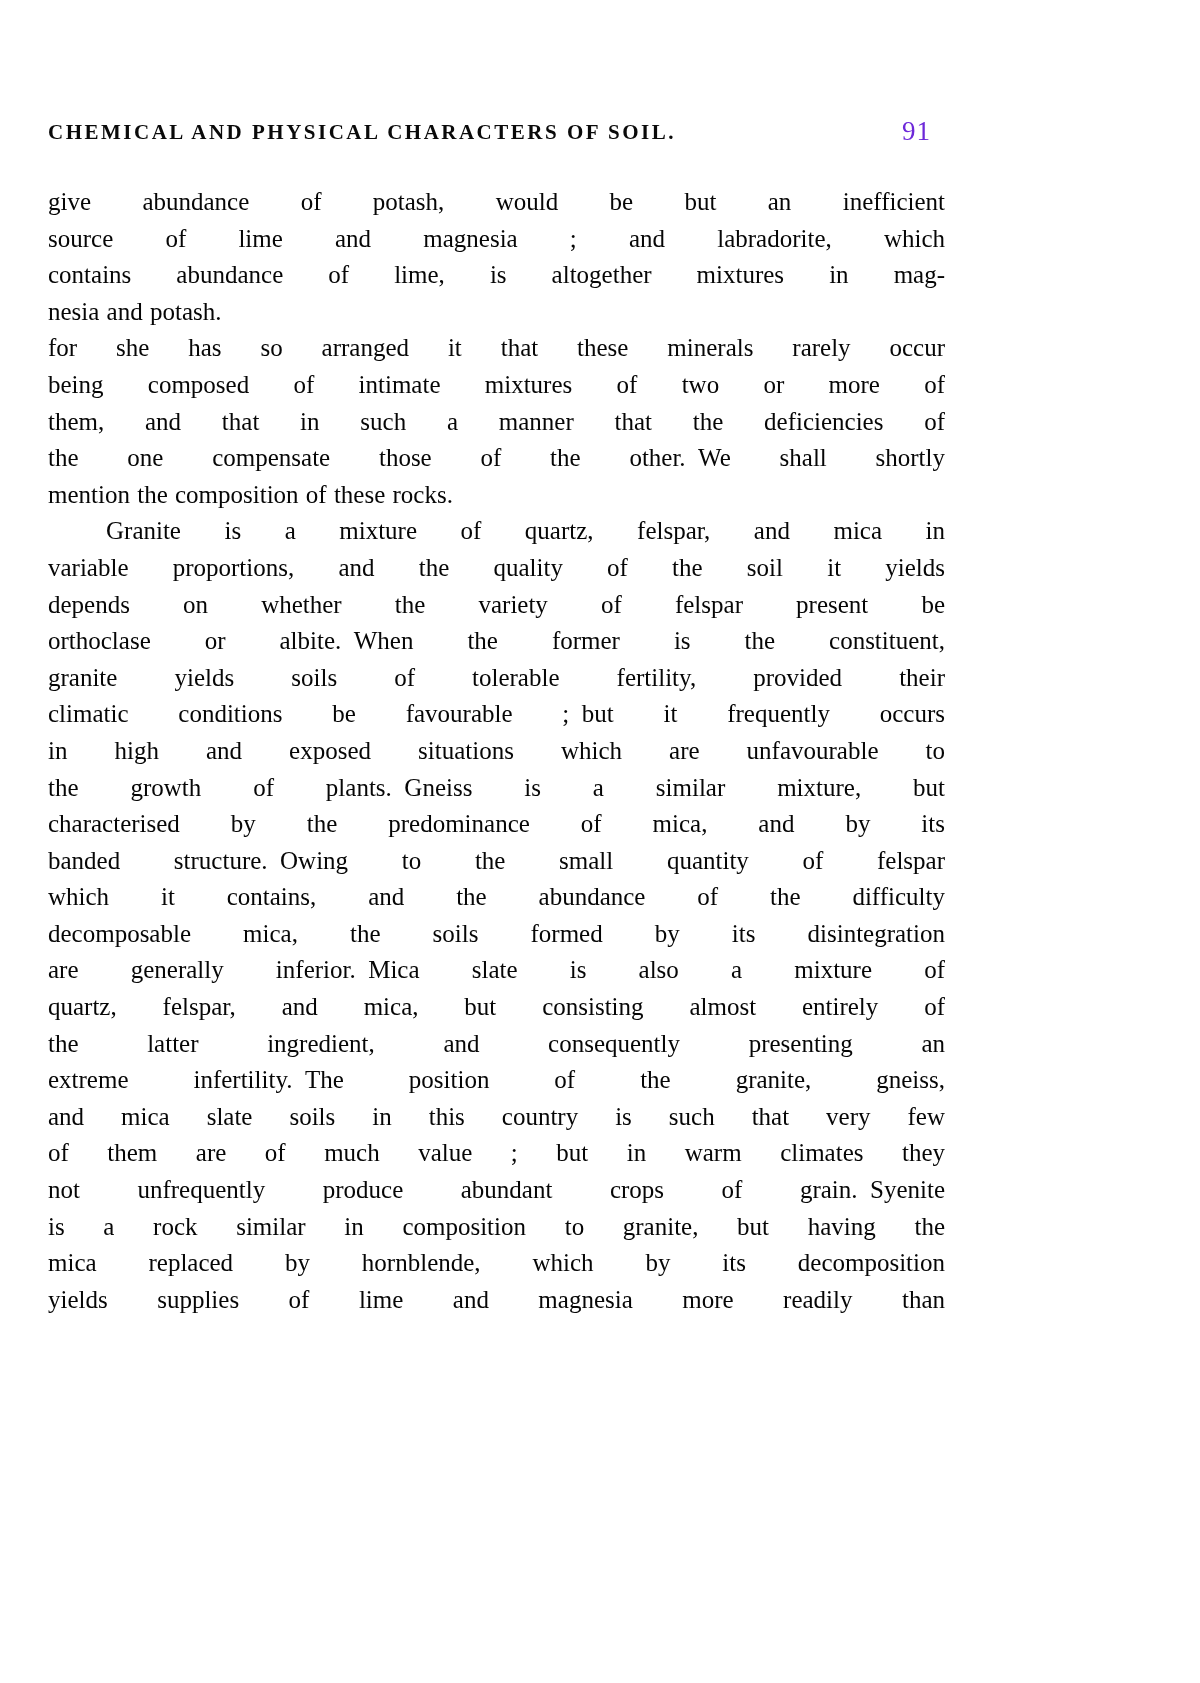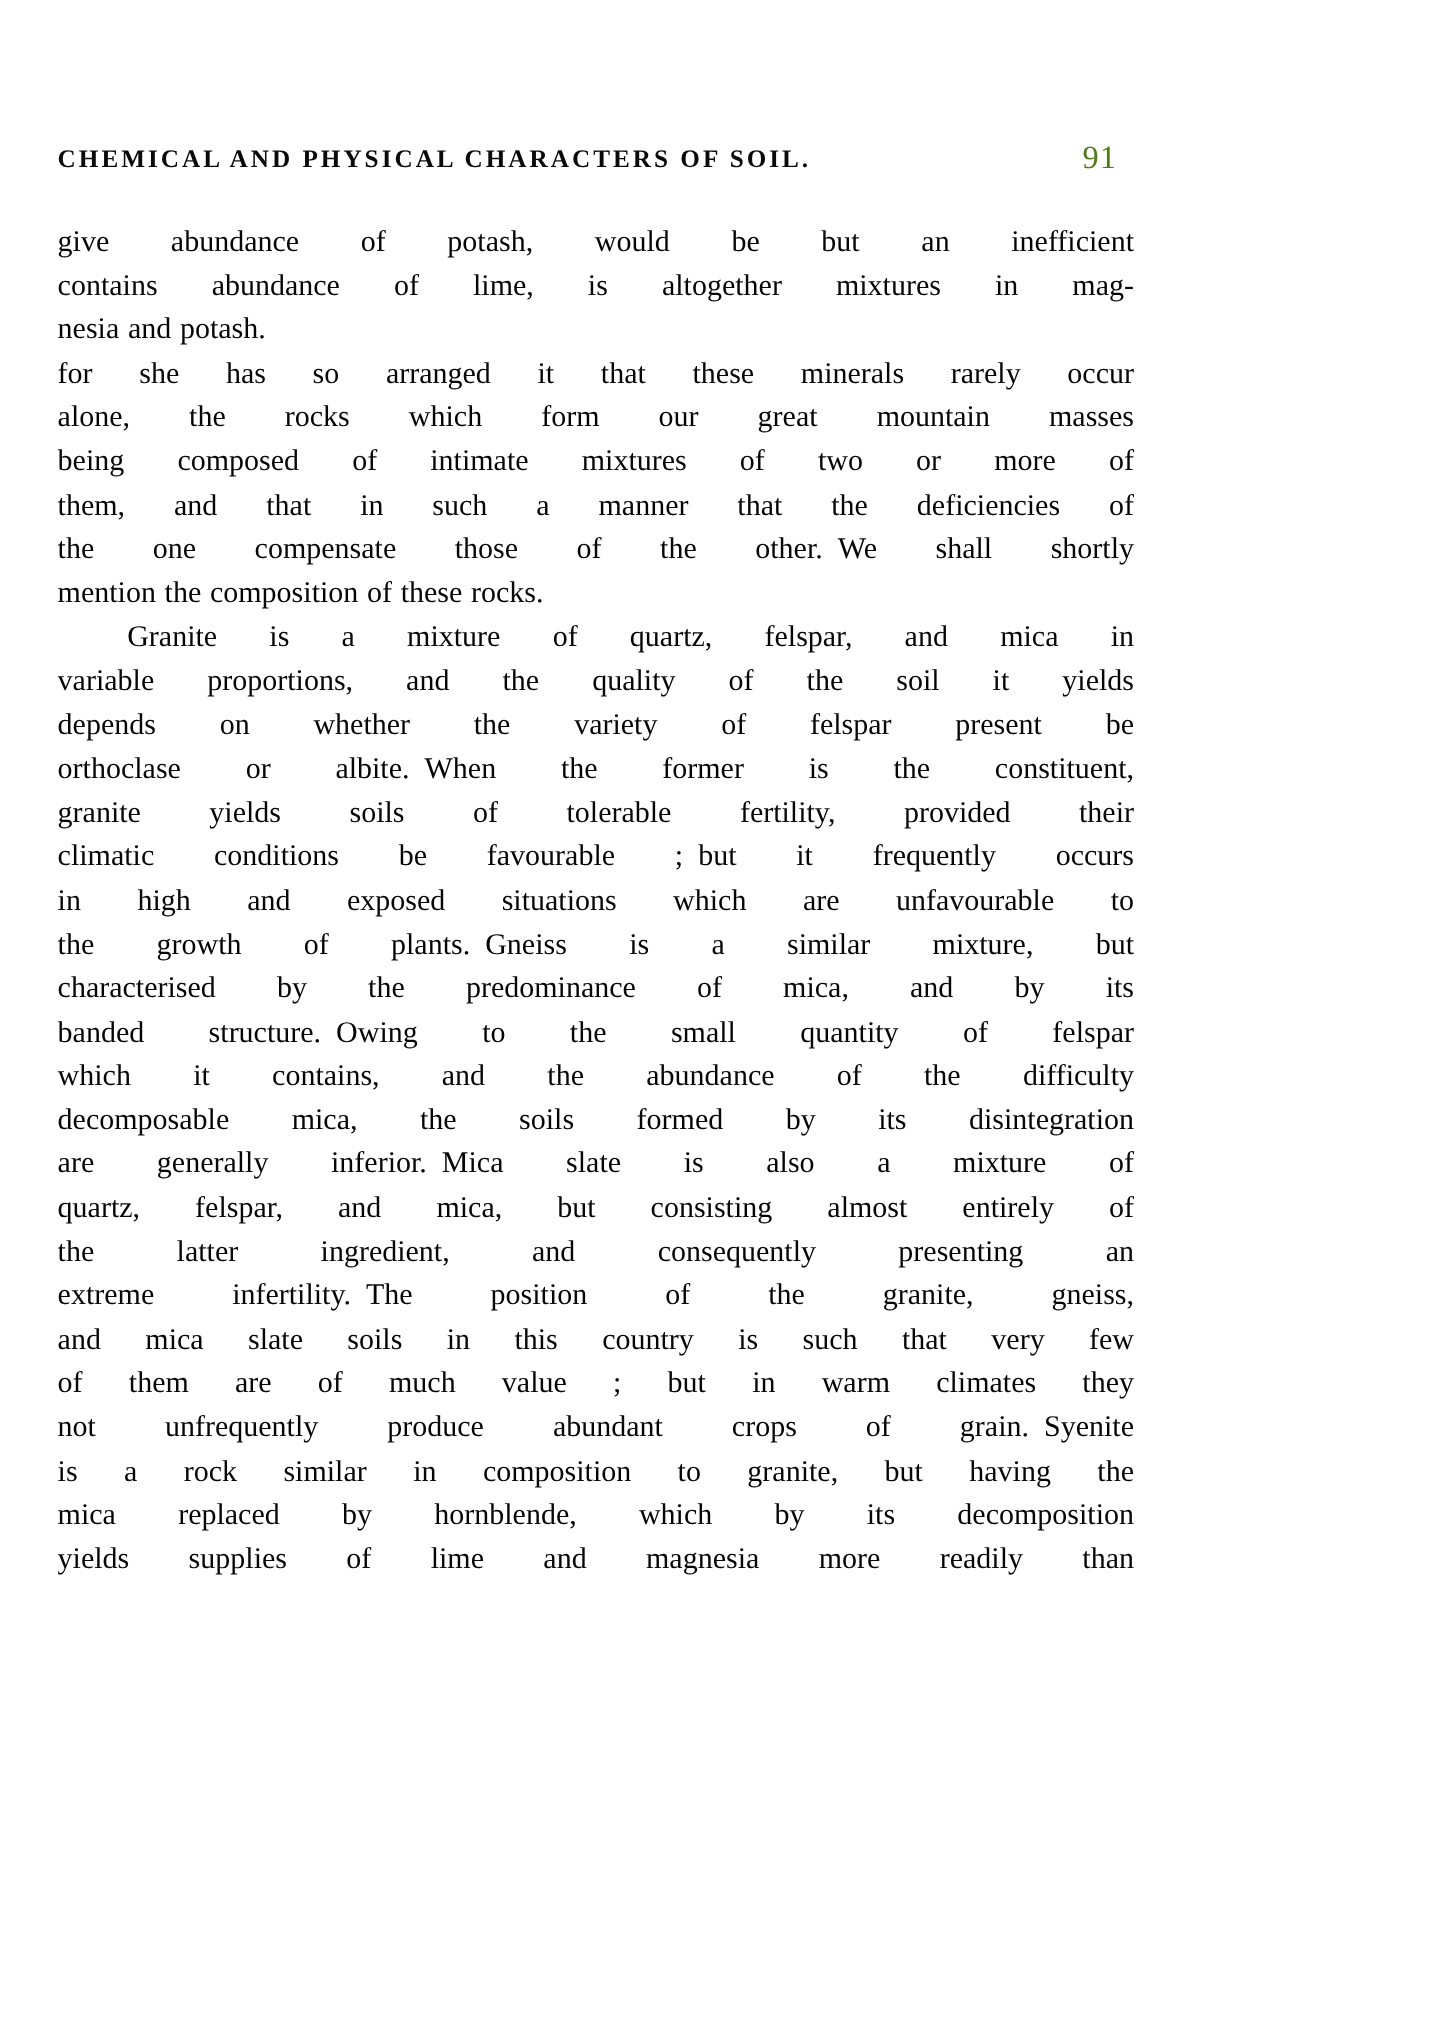--- a/index.html
+++ b/index.html
@@ -30,21 +30,21 @@
     padding-top: 4px;
     color: #0a0a0a;
   }
   .page-number {
     position: absolute;
     right: 14px;
     top: 0px;
     font-size: 27px;
     font-weight: normal;
     letter-spacing: 1px;
-    color: #4d7c0f;
+    color: #6d28d9;
   }
   .body-text {
     margin-top: 26px;
     font-size: 25px;
     line-height: 36.6px;
   }
   .line {
     height: 36.6px;
     overflow: hidden;
     text-align: justify;
@@ -61,24 +61,24 @@
 <body>
 
 <div class="page">
   <div class="content">
     <div class="running-header">
       <div class="running-title">CHEMICAL AND PHYSICAL CHARACTERS OF SOIL.</div>
       <div class="page-number">91</div>
     </div>
     <div class="body-text">
         <div class="line">give abundance of potash, would be but an inefficient</div>
+        <div class="line">source of lime and magnesia ; and labradorite, which</div>
         <div class="line">contains abundance of lime, is altogether mixtures in mag-</div>
         <div class="line para-end">nesia and potash.</div>
         <div class="line">for she has so arranged it that these minerals rarely occur</div>
-        <div class="line">alone, the rocks which form our great mountain masses</div>
         <div class="line">being composed of intimate mixtures of two or more of</div>
         <div class="line">them, and that in such a manner that the deficiencies of</div>
         <div class="line">the one compensate those of the other. We shall shortly</div>
         <div class="line para-end">mention the composition of these rocks.</div>
         <div class="line indent">Granite is a mixture of quartz, felspar, and mica in</div>
         <div class="line">variable proportions, and the quality of the soil it yields</div>
         <div class="line">depends on whether the variety of felspar present be</div>
         <div class="line">orthoclase or albite. When the former is the constituent,</div>
         <div class="line">granite yields soils of tolerable fertility, provided their</div>
         <div class="line">climatic conditions be favourable ; but it frequently occurs</div>

